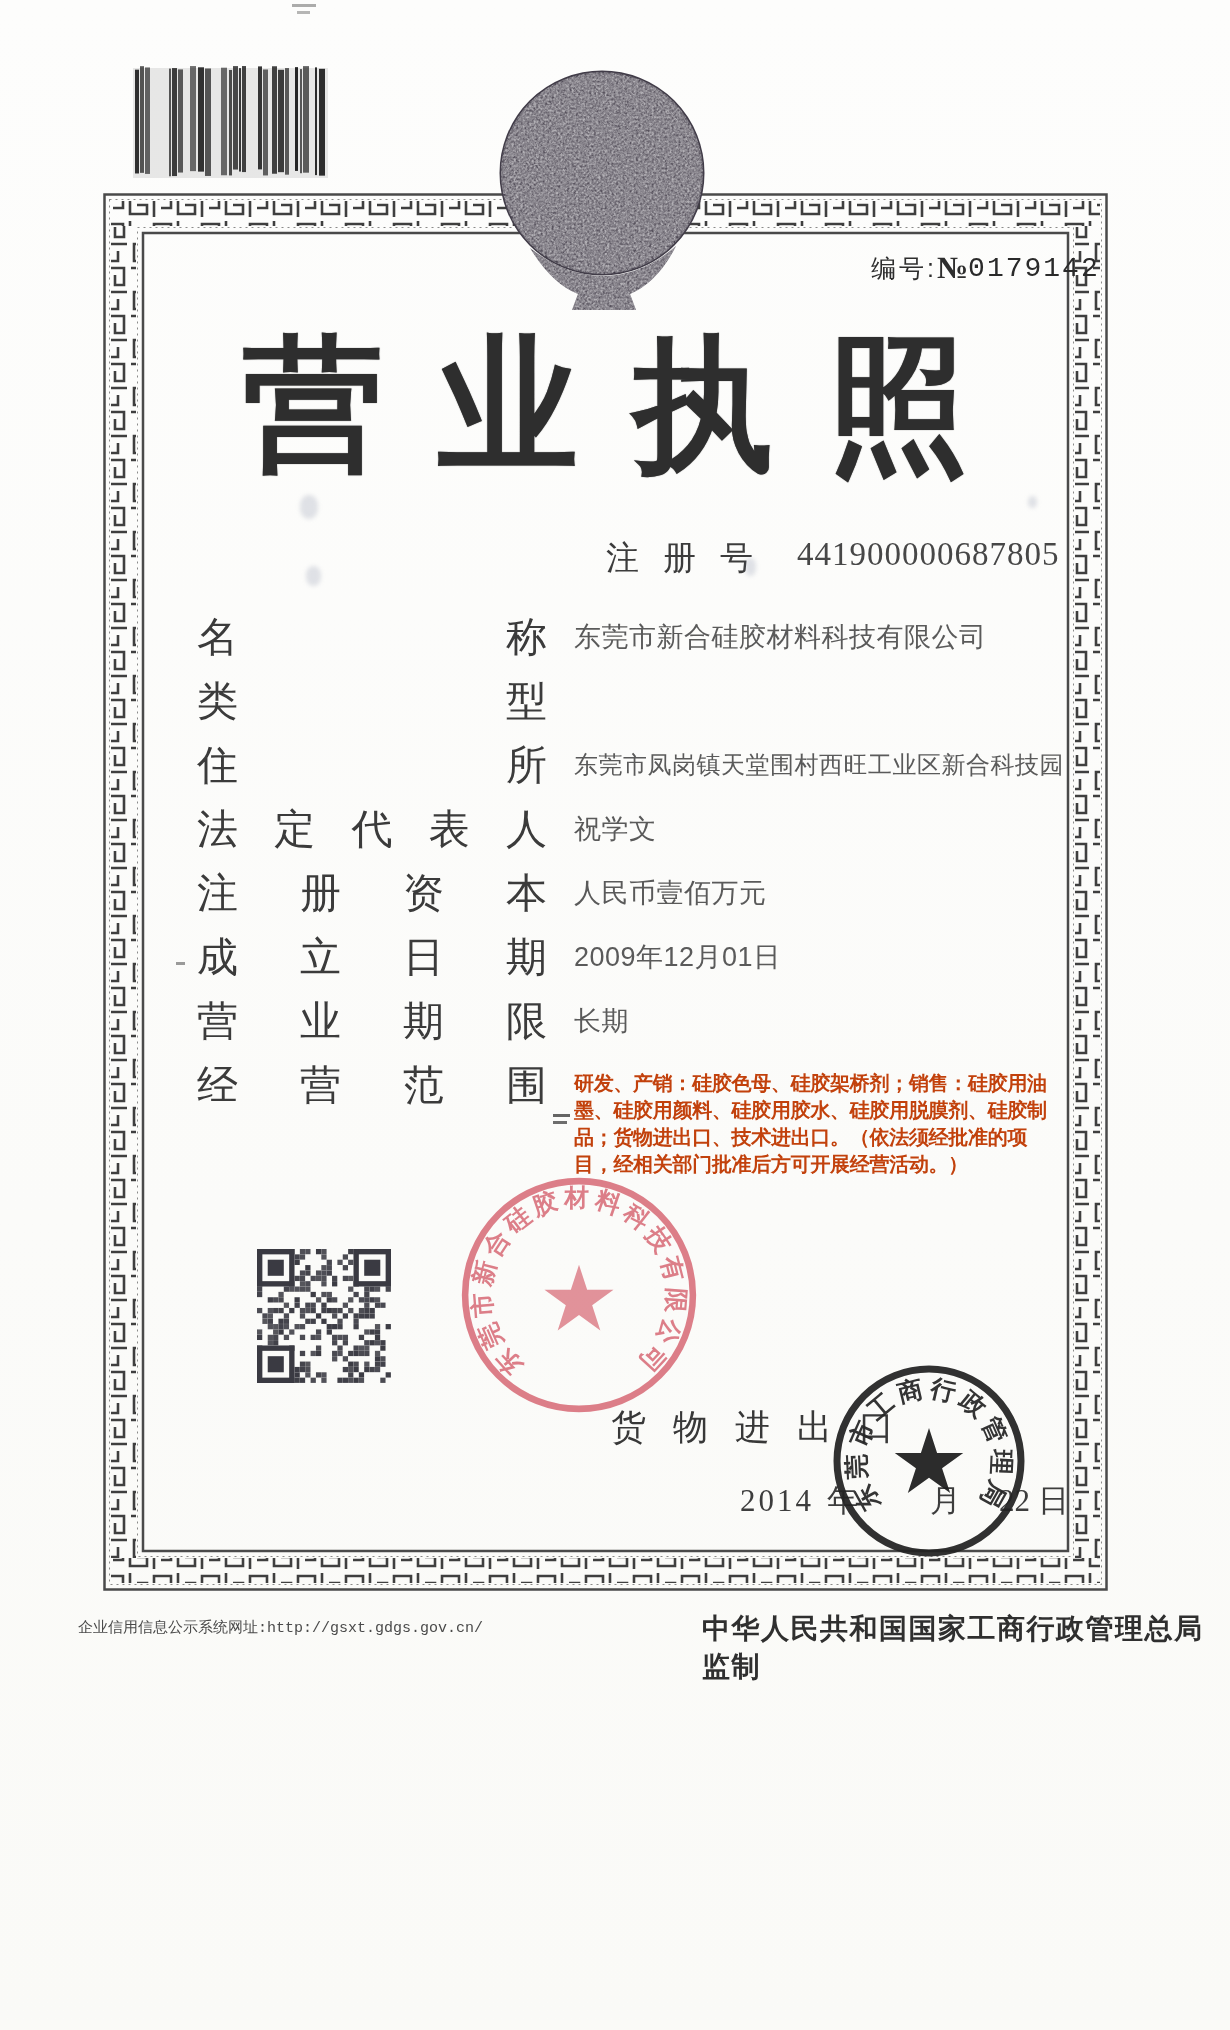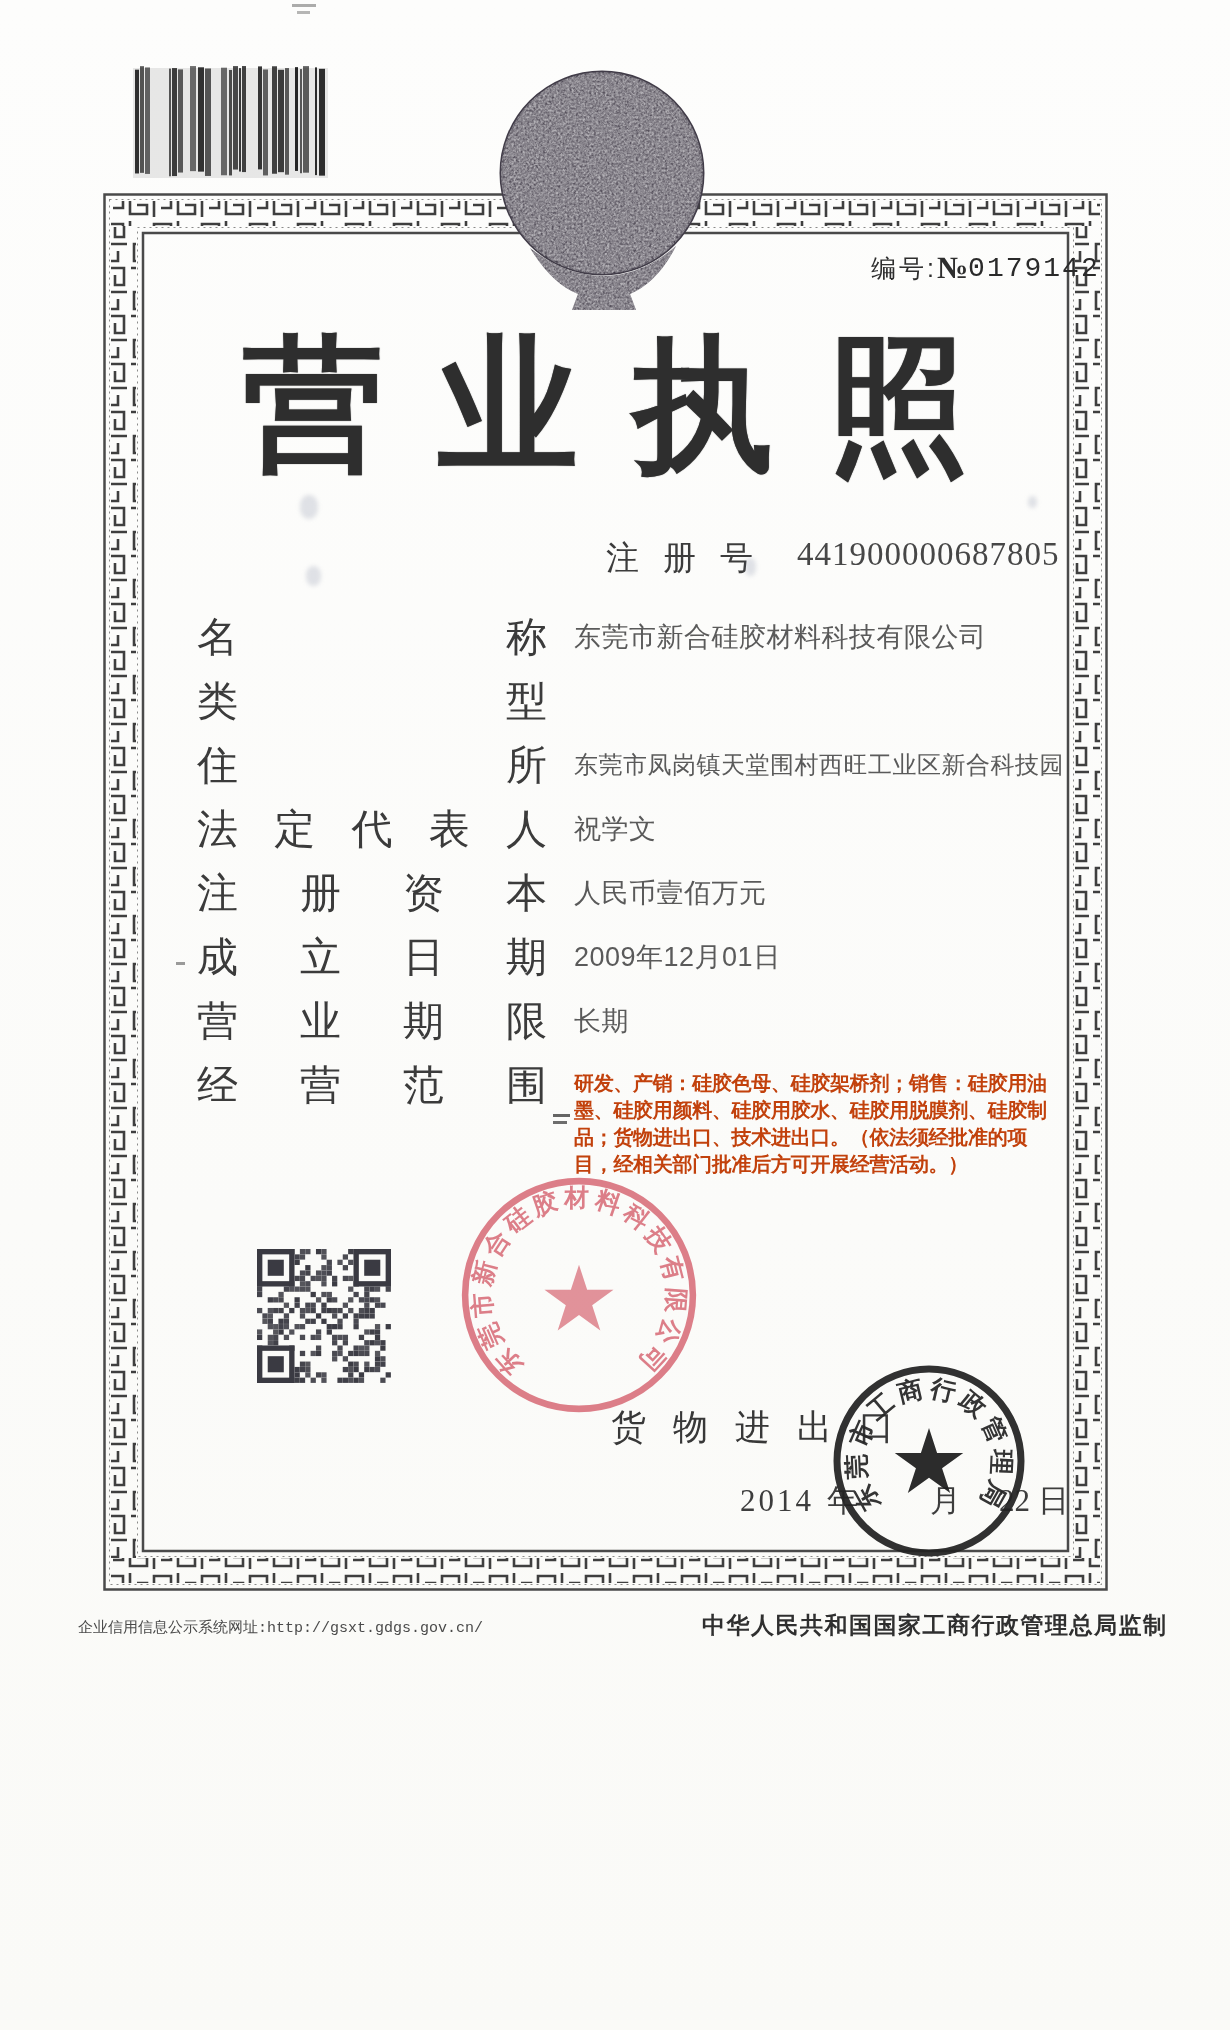--- a/index.html
+++ b/index.html
@@ -57,21 +57,21 @@
   .registry-label{position:absolute;left:611px;top:1404px;font-size:35px;letter-spacing:27px;color:#383838;}
   .reg-date{position:absolute;left:740px;top:1480px;font-size:31px;color:#3d3d3d;display:flex;align-items:center;white-space:nowrap;}
   .reg-date .y{letter-spacing:3px;font-family:"Liberation Serif",serif;}
   .reg-date .u1{margin-left:13px;}
   .reg-date .u2{margin-left:72px;}
   .reg-date .d{margin-left:38px;font-family:"Liberation Serif",serif;}
   .reg-date .u3{margin-left:8px;}
 
   
   .footer-left{position:absolute;left:78px;top:1618px;font-size:15px;color:#4a4a4a;font-family:"Liberation Mono",monospace;}
-  .footer-right{position:absolute;left:702px;top:1610px;font-size:23px;color:#2f2f2f;font-weight:600;letter-spacing:1.5px;}
+  .footer-right{position:absolute;left:702px;top:1610px;font-size:28px;color:#2f2f2f;font-weight:600;letter-spacing:1.5px;}
 
   
   .smudge{position:absolute;background:rgba(110,120,150,.20);filter:blur(2px);border-radius:45%;}
   .s1{left:300px;top:495px;width:18px;height:24px;}
   .s2{left:306px;top:566px;width:15px;height:20px;}
   .s3{left:745px;top:558px;width:11px;height:18px;}
   .s4{left:1028px;top:496px;width:9px;height:12px;}
   .bar-mark{position:absolute;background:#4a4a4a;}
   .m-top1{left:292px;top:4px;width:24px;height:3px;opacity:.45;}
   .m-top2{left:297px;top:11px;width:13px;height:3px;opacity:.4;}

